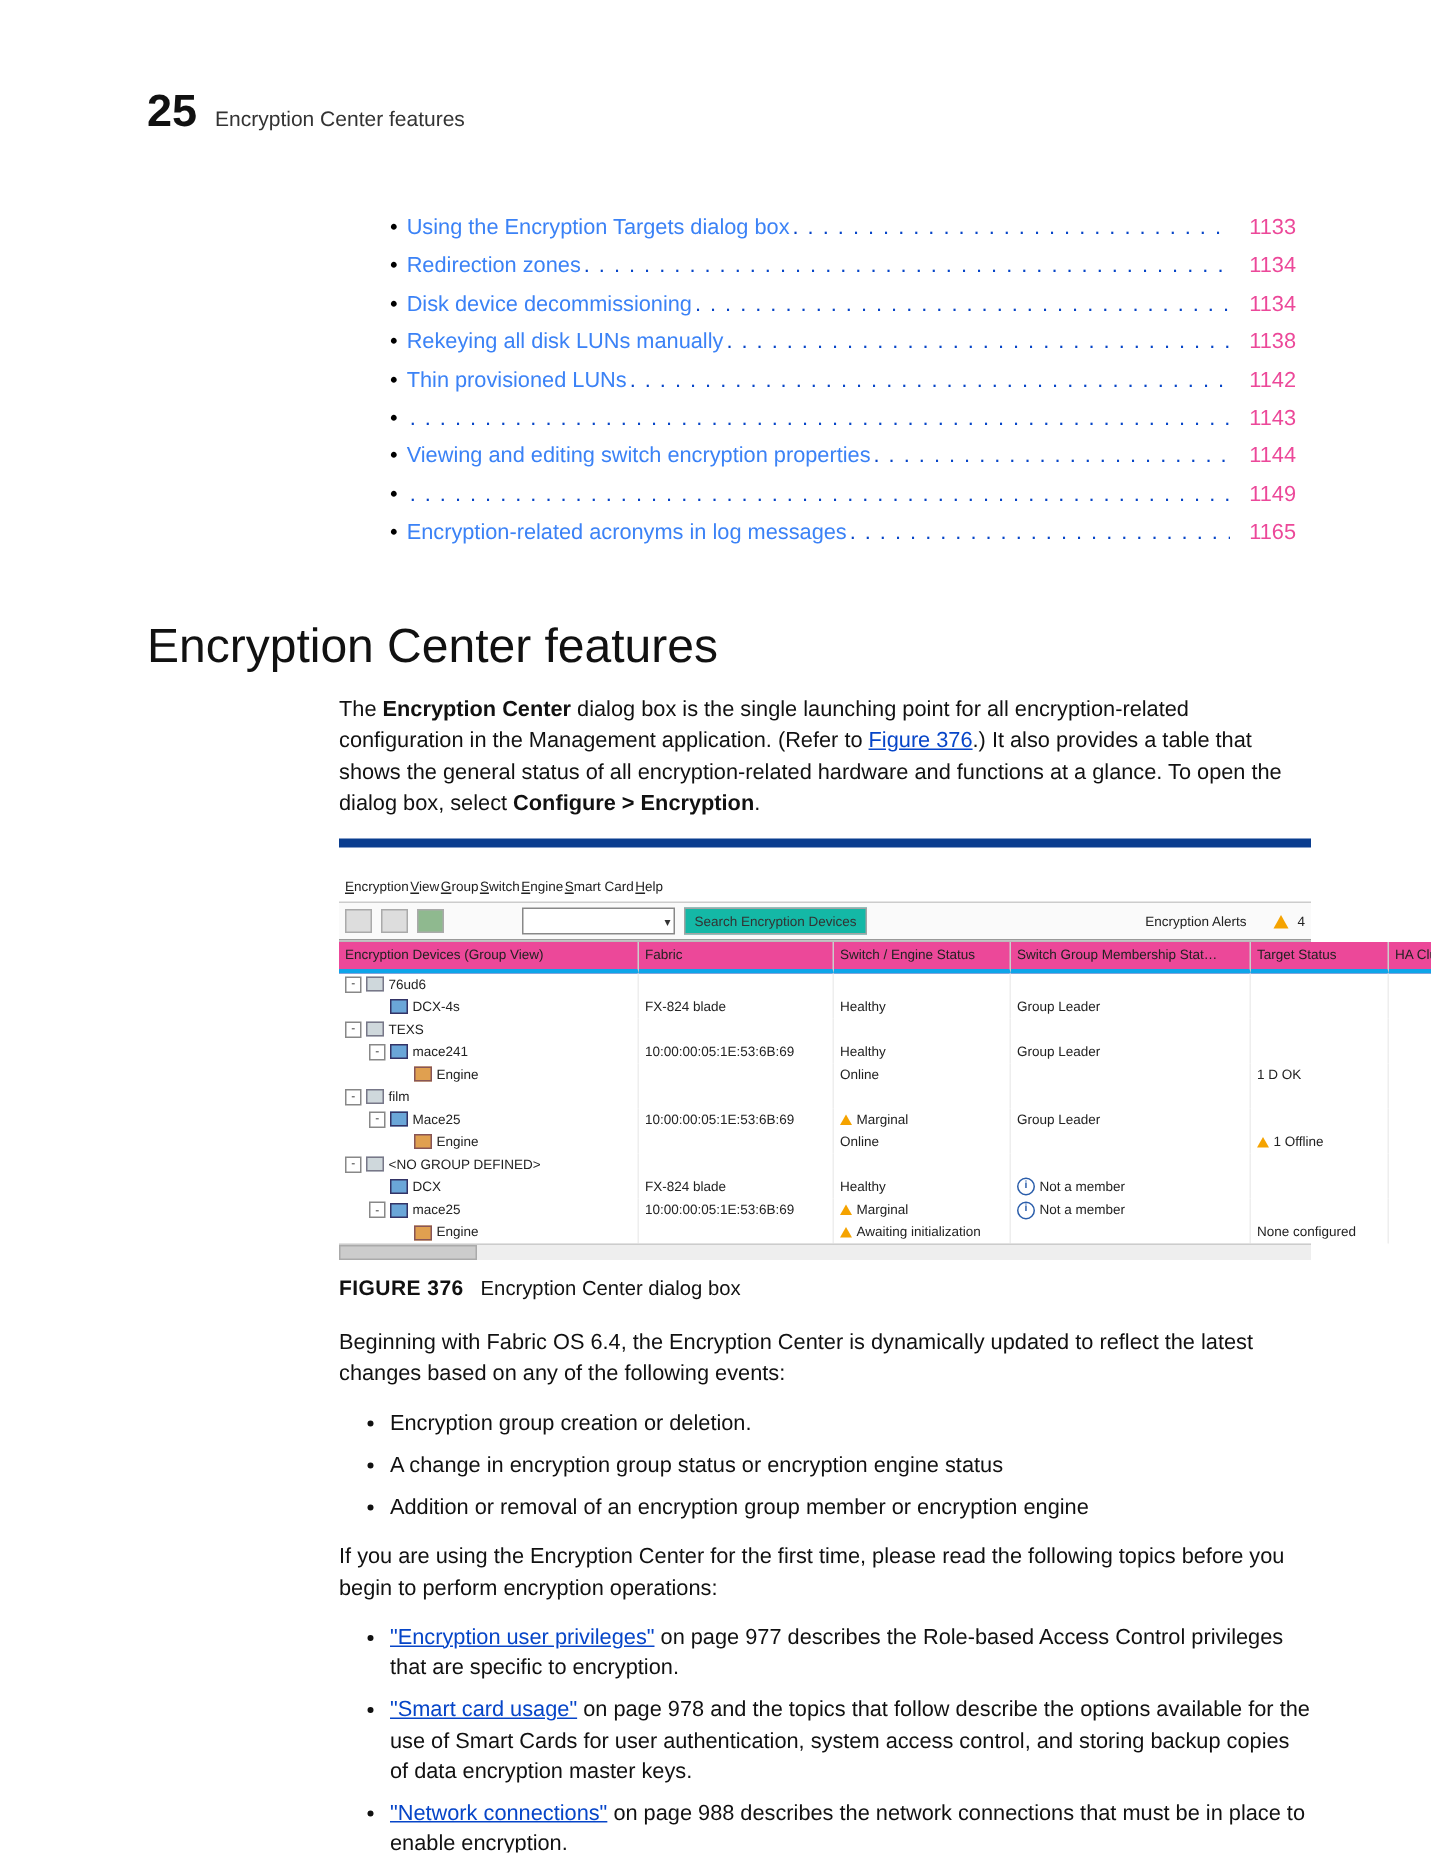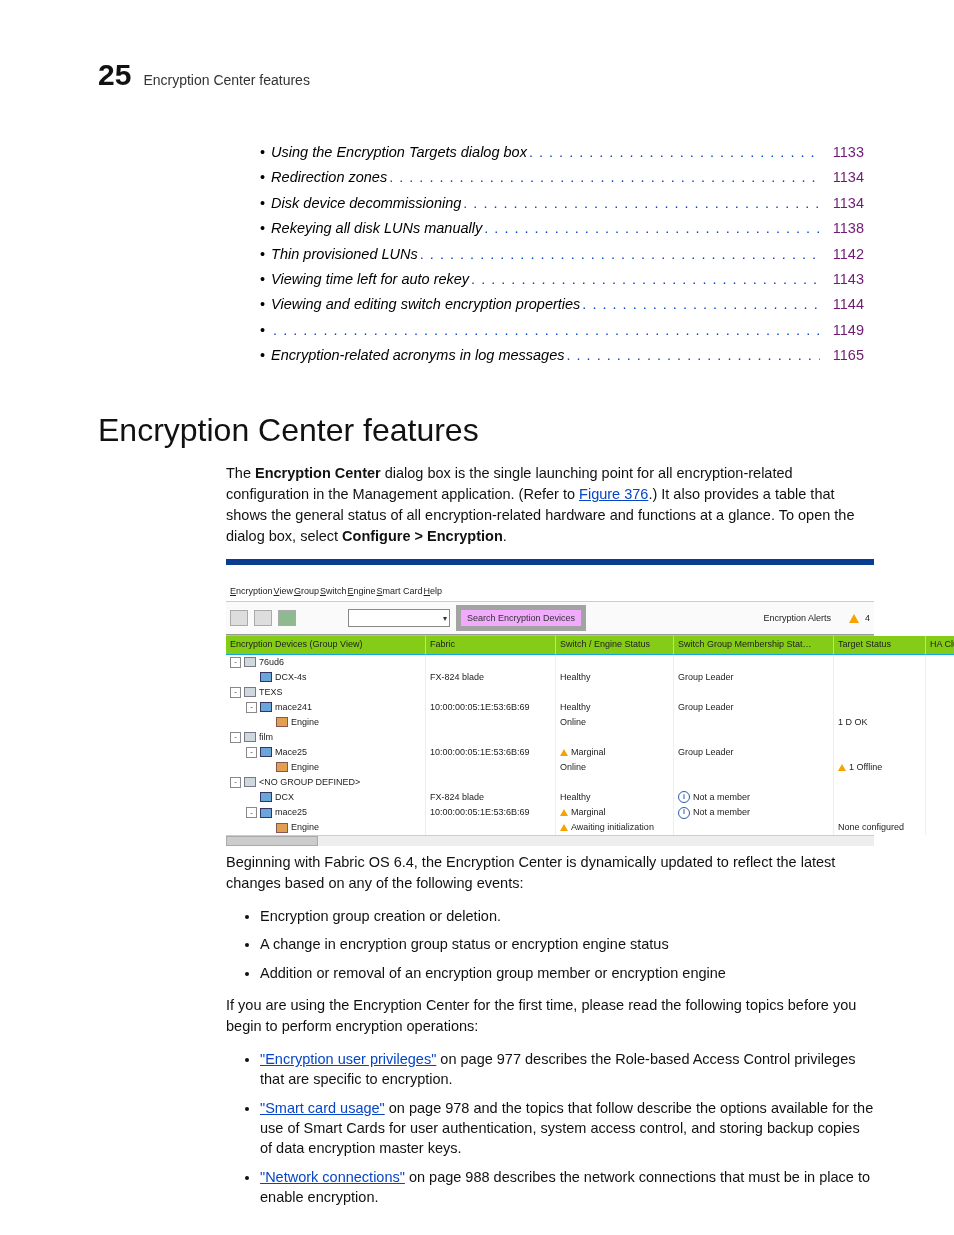--- a/index.html
+++ b/index.html
@@ -39,30 +39,30 @@
     font-size: 14.5px;
     line-height: 1.75;
     color: #111;
   }
   .toc-row {
     display: flex;
     align-items: baseline;
     white-space: nowrap;
   }
   .toc-row .bul { color:#000; margin-right:2px; }
-  .toc-row a.lnk { color: #000000; text-decoration: none; font-style: italic; }
+  .toc-row a.lnk { color: #3b82f6; text-decoration: none; }
   .toc-row .dots {
     flex: 1 1 auto;
     overflow: hidden;
     color: #0645c8;
     letter-spacing: 1px;
     padding: 0 4px 0 2px;
   }
   .toc-row .pg {
-    color: #701a75;
+    color: #ec4899;
     min-width: 44px;
     text-align: right;
   }
   h1.section {
     font-family: "Arial Narrow", Arial, sans-serif;
     font-stretch: condensed;
     font-weight: 400;
     font-size: 32px;
     margin: 44px 0 14px 0;
   }
@@ -106,35 +106,35 @@
     width:16px; height:14px; background:#ddd; border:1px solid #aaa;
     display:inline-block;
   }
   .tb-btn.g { background:#8fb98f; }
   .tb-dd {
     width:98px; height:16px; border:1px solid #888; background:#fff;
     display:flex; align-items:center; justify-content:flex-end; padding-right:2px;
   }
   .tb-dd::after { content:"▾"; font-size:8px; color:#333; }
   .tb-search {
-    height:16px; border:5px solid #a3a3a3; background:#f0abfc; padding:0 6px;
+    height:16px; border:1px solid #a3a3a3; background:#14b8a6; padding:0 6px;
     display:flex; align-items:center; color:#333;
   }
   .fig-toolbar .spacer { flex:1; }
   .alert-tri {
     width:0;height:0;border-left:5px solid transparent;border-right:5px solid transparent;
     border-bottom:9px solid #f5a300; display:inline-block; vertical-align:middle;
   }
   .fig-grid {
     display:grid;
     grid-template-columns: 200px 130px 118px 160px 92px 50px;
     border-top:1px solid #bbb;
   }
   .fg-h {
-    background:#84cc16; border-right:1px solid #ccc; border-bottom:1px solid #0ea5e9;
+    background:#ec4899; border-right:1px solid #ccc; border-bottom:3px solid #0ea5e9;
     padding:2px 4px; font-size:9px; white-space:nowrap; overflow:hidden;
   }
   .fg-c {
     border-right:1px solid #eee;
     padding:1px 4px; font-size:9px; white-space:nowrap; overflow:hidden;
     min-height:13px;
     display:flex; align-items:center; gap:3px;
   }
   .tree-ico {
     width:9px;height:9px;border:1px solid #888;display:inline-flex;
@@ -218,21 +218,20 @@
         <a class="pg" href="#" style="text-decoration: none;">1138</a>
       </div>
       <div class="toc-row">
         <span class="bul">•&nbsp;</span>
         <a class="lnk" href="#">Thin provisioned LUNs</a>
         <span class="dots"> . . . . . . . . . . . . . . . . . . . . . . . . . . . . . . . . . . . . . . . . . . . . . . . . . . . . . . . . . . . . . . . . . . . . . . . . . . . . . . . . . . . . . . . . . . . . . . . . . . . . . . . . . . . . . . . . . . . . . . . . . . . . . . . . . . . . . . . . . . . . . . . . . . . . . . . . . . . . . . . . . . . . . . . . . . . . . . . . . . . . . . . . . . . . . . . . . . . . . . . .</span>
         <a class="pg" href="#" style="text-decoration: none;">1142</a>
       </div>
       <div class="toc-row">
         <span class="bul">•&nbsp;</span>
-        <a class="lnk" href="#">Viewing time left for auto rekey</a>
         <span class="dots"> . . . . . . . . . . . . . . . . . . . . . . . . . . . . . . . . . . . . . . . . . . . . . . . . . . . . . . . . . . . . . . . . . . . . . . . . . . . . . . . . . . . . . . . . . . . . . . . . . . . . . . . . . . . . . . . . . . . . . . . . . . . . . . . . . . . . . . . . . . . . . . . . . . . . . . . . . . . . . . . . . . . . . . . . . . . . . . . . . . . . . . . . . . . . . . . . . . . . . . . .</span>
         <a class="pg" href="#" style="text-decoration: none;">1143</a>
       </div>
       <div class="toc-row">
         <span class="bul">•&nbsp;</span>
         <a class="lnk" href="#">Viewing and editing switch encryption properties</a>
         <span class="dots"> . . . . . . . . . . . . . . . . . . . . . . . . . . . . . . . . . . . . . . . . . . . . . . . . . . . . . . . . . . . . . . . . . . . . . . . . . . . . . . . . . . . . . . . . . . . . . . . . . . . . . . . . . . . . . . . . . . . . . . . . . . . . . . . . . . . . . . . . . . . . . . . . . . . . . . . . . . . . . . . . . . . . . . . . . . . . . . . . . . . . . . . . . . . . . . . . . . . . . . . .</span>
         <a class="pg" href="#" style="text-decoration: none;">1144</a>
       </div>
       <div class="toc-row">
@@ -529,20 +528,24 @@
             </div>
             <div class="fg-c">
               <span>None configured</span>
             </div>
             <div class="fg-c">
               <span></span>
             </div>
           </div>
         <div class="scroll-stub"></div>
       </div>
+      <div class="fig-caption">
+        <span class="figno">FIGURE 376</span>&nbsp;&nbsp;
+        <span>Encryption Center dialog box</span>
+      </div>
     </div>
 
     <p>Beginning with Fabric OS 6.4, the Encryption Center is dynamically updated to reflect the latest changes based on any of the following events:</p>
 
     <ul class="blist" id="events-list">
         <li>Encryption group creation or deletion.</li>
         <li>A change in encryption group status or encryption engine status</li>
         <li>Addition or removal of an encryption group member or encryption engine</li>
       </ul>
 

